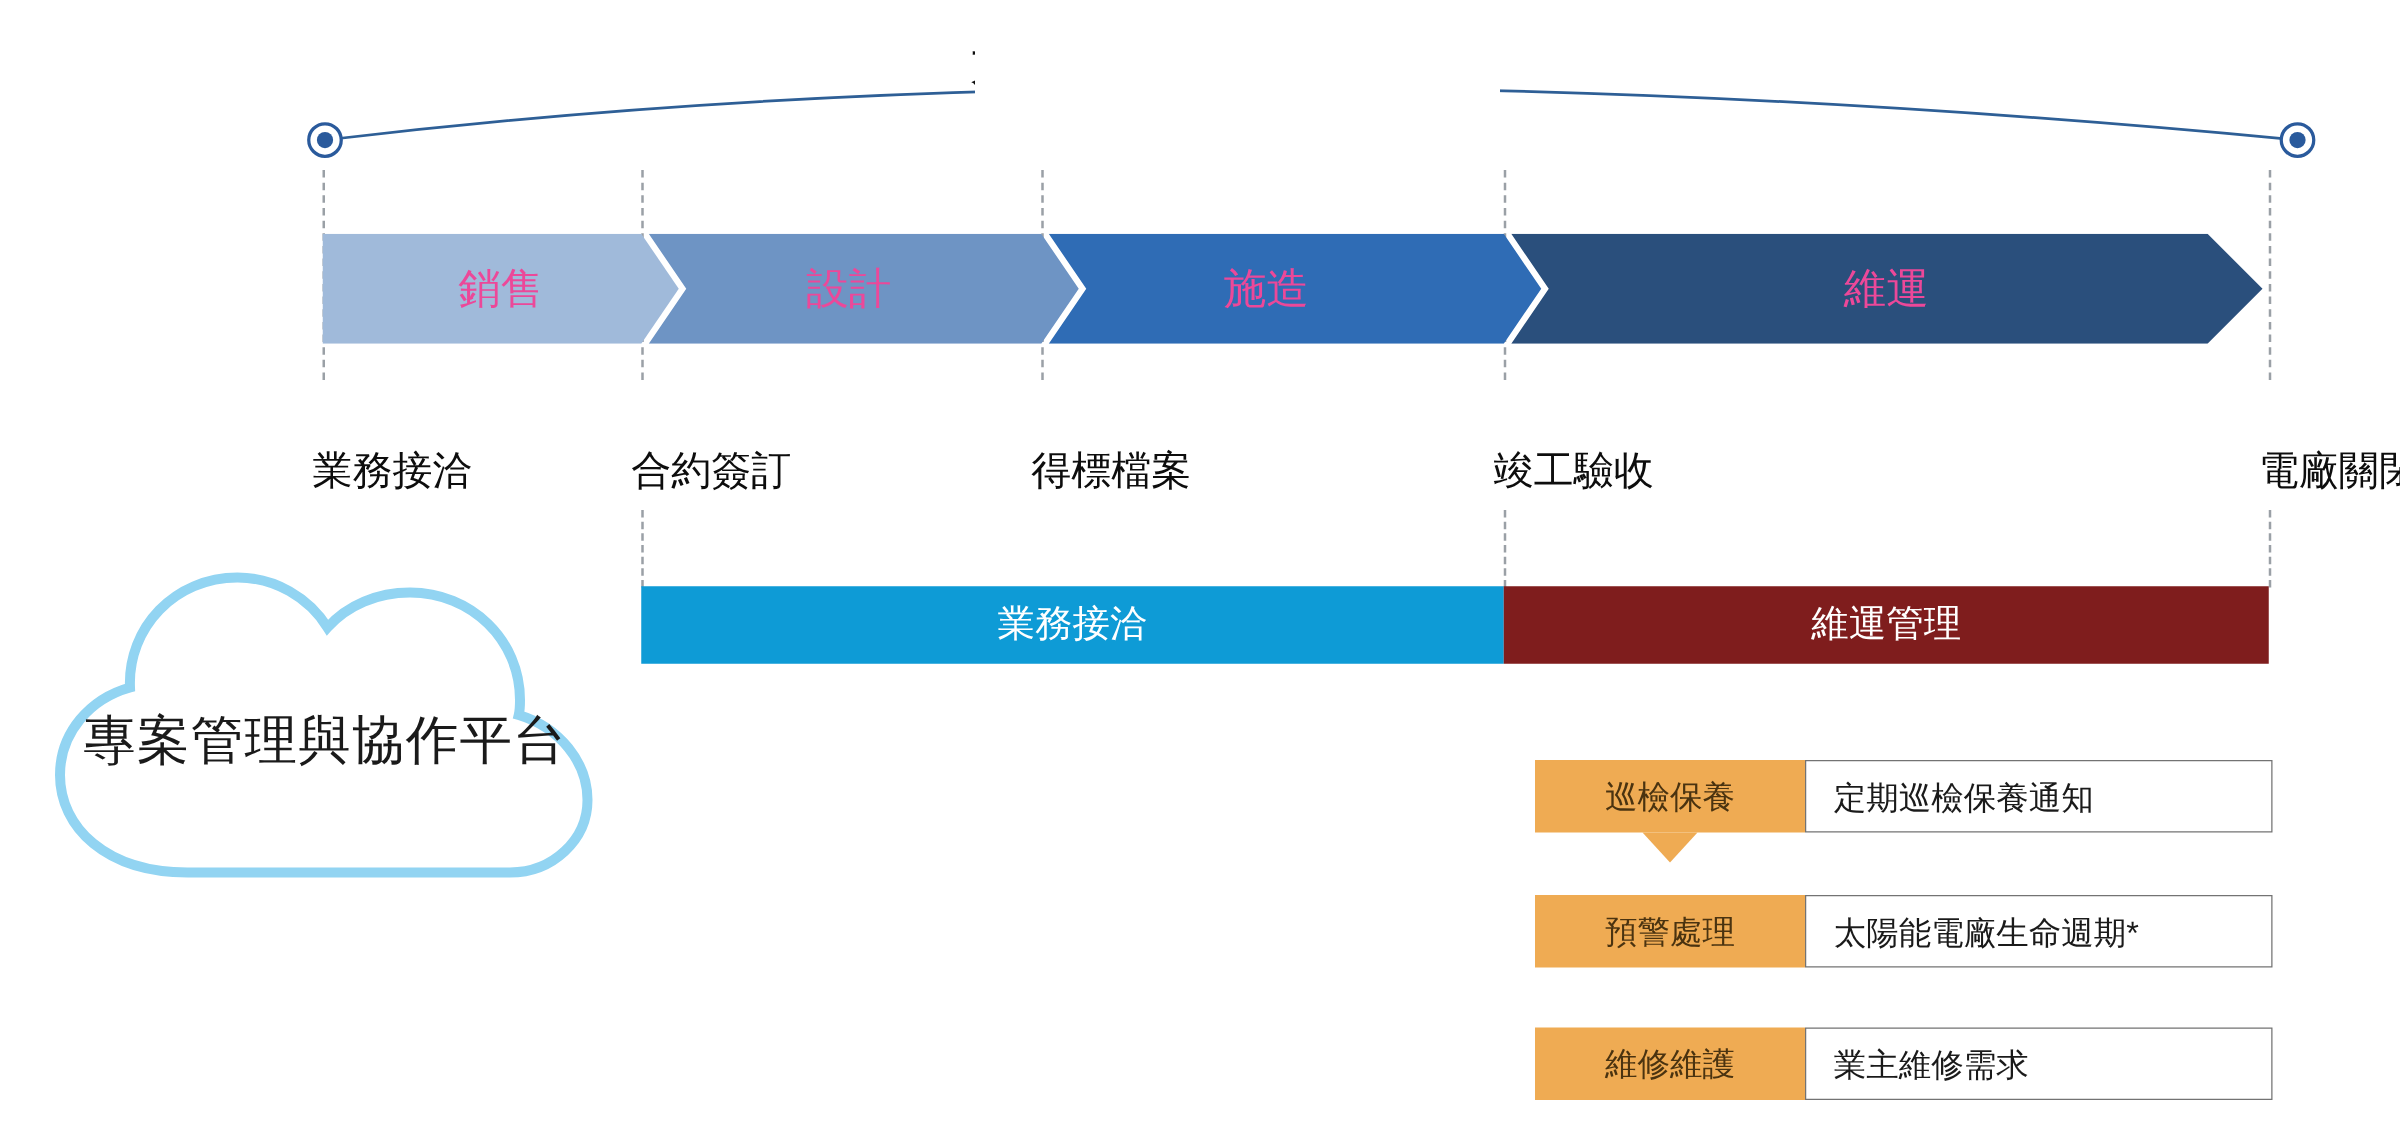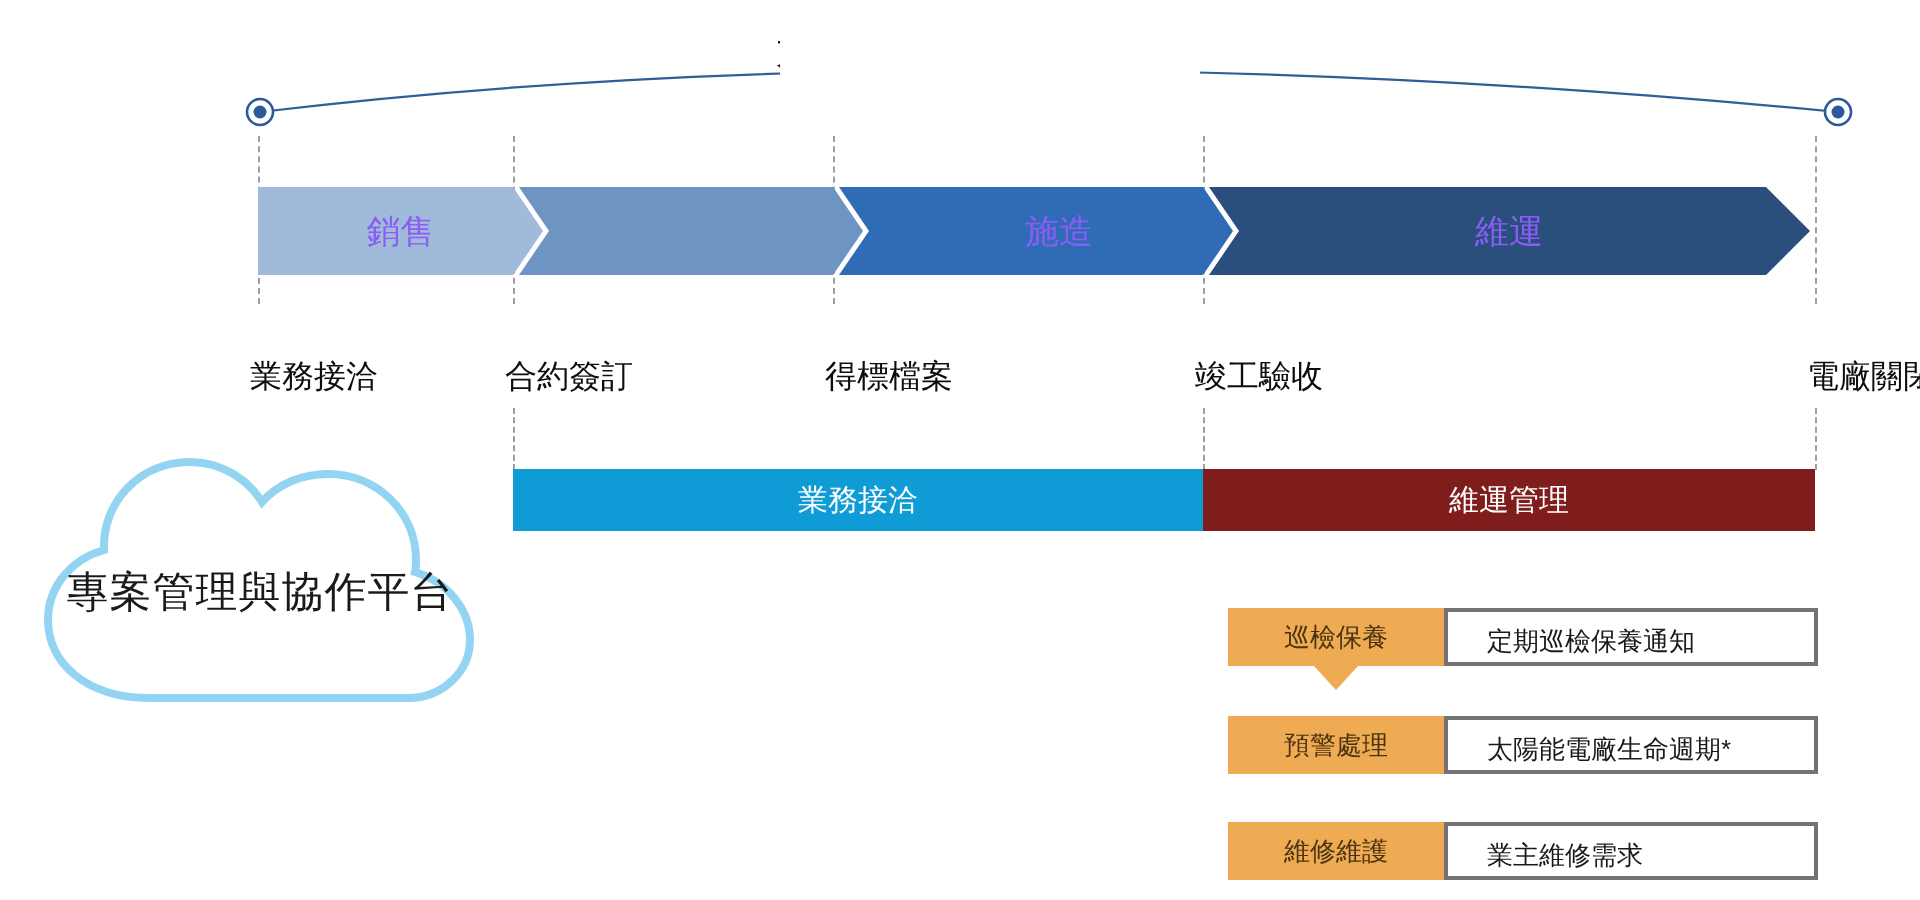--- a/index.html
+++ b/index.html
@@ -24,21 +24,21 @@
   .vline{
     position:absolute;width:0;border-left:2px dashed #9aa0a6;
   }
 
   
   .band{position:absolute;left:258px;top:187px;width:1560px;height:88px;}
   .band svg{display:block;}
 
   .band-label{
     position:absolute;top:187px;height:108px;line-height:88px;
-    color:#8b5cf6;font-size:34px;text-align:center;white-space:nowrap;
+    color:#ec4899;font-size:34px;text-align:center;white-space:nowrap;
   }
 
   
   .mstone{
     position:absolute;top:355px;font-size:32px;color:#0d0d0d;
     white-space:nowrap;text-align:right;
   }
 
   
   .cloud{position:absolute;left:30px;top:440px;width:460px;height:270px;}
@@ -80,22 +80,22 @@
 
   
   .om-row{position:absolute;left:1228px;width:590px;height:44px;}
   .om-tag{
     position:absolute;left:0;top:0;width:216px;height:58px;line-height:58px;
     background:#efab53;color:#4a3310;font-size:26px;text-align:center;
     white-space:nowrap;
   }
   .om-desc{
     position:absolute;left:216px;top:0;width:374px;height:58px;line-height:58px;
-    background:#ffffff;border:4px solid #737373;box-sizing:border-box;
-    color:#1a1a1a;font-size:26px;padding-left:39px;white-space:nowrap;
+    background:#ffffff;border:1px solid #737373;box-sizing:border-box;
+    color:#1a1a1a;font-size:26px;padding-left:22px;white-space:nowrap;
   }
   .om-notch{
     position:absolute;left:86px;top:58px;width:0;height:0;
     border-left:22px solid transparent;border-right:22px solid transparent;
     border-top:24px solid #efab53;
   }
 </style>
 </head>
 <body>
 
@@ -133,21 +133,22 @@
 
       <polygon points="261,0 575,0 605,44 575,88 261,88 291,44" fill="#6e94c4"></polygon>
 
       <polygon points="581,0 945,0 975,44 945,88 581,88 611,44" fill="#2f6cb5"></polygon>
 
       <polygon points="951,0 1508,0 1552,44 1508,88 951,88 981,44" fill="#2a4f7c"></polygon>
     </svg>
   </div>
 
   <div class="band-label" style="left:258px;width:285px;">銷售</div>
-  <div class="band-label" style="left:874px;width:370px;">施造</div>
+  <div class="band-label" style="left:519px;width:320px;">設計</div>
+  <div class="band-label" style="left:828px;width:370px;">施造</div>
   <div class="band-label" style="left:1209px;width:600px;">維運</div>
 
   <div class="mstone" style="left:138px;width:240px;">業務接洽</div>
   <div class="mstone" style="left:393px;width:240px;">合約簽訂</div>
   <div class="mstone" style="left:713px;width:240px;">得標檔案</div>
   <div class="mstone" style="left:1083px;width:240px;">竣工驗收</div>
   <div class="mstone" style="left:1695px;width:240px;">電廠關閉</div>
 
   <div class="cloud">
     <svg width="460" height="270" viewBox="0 0 460 270">

